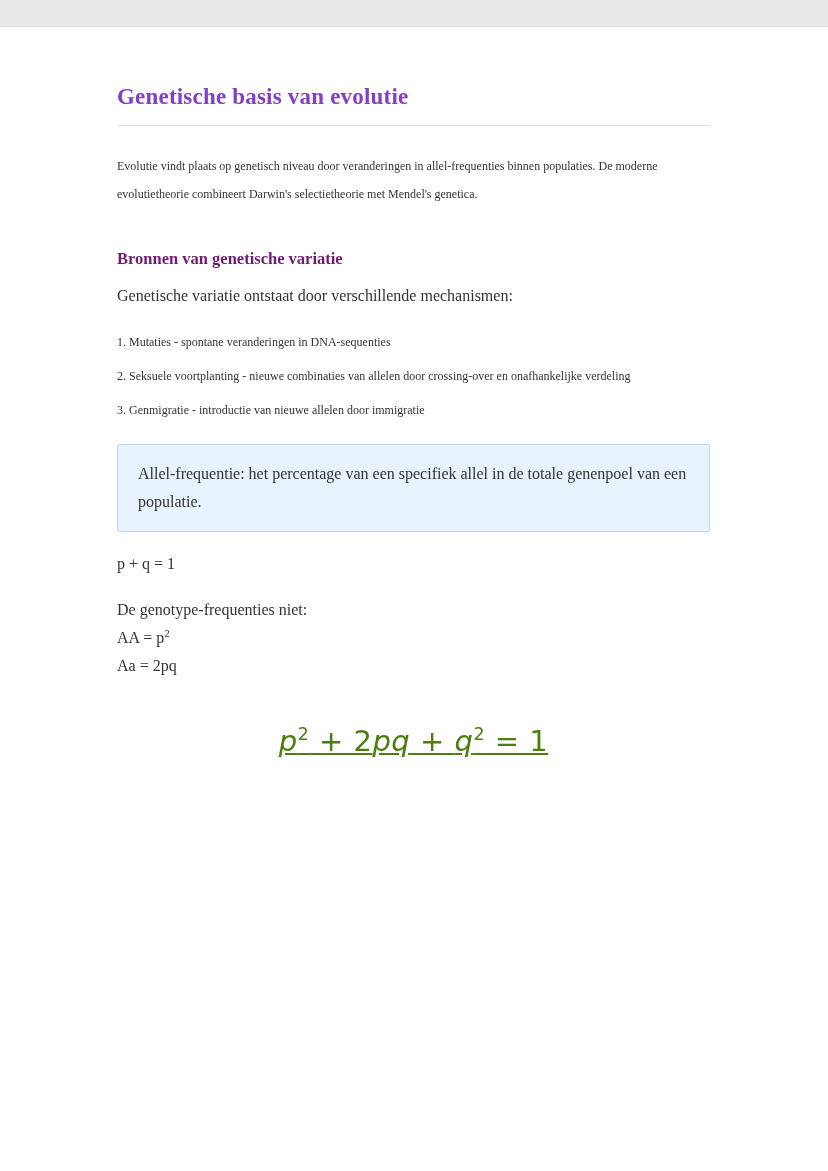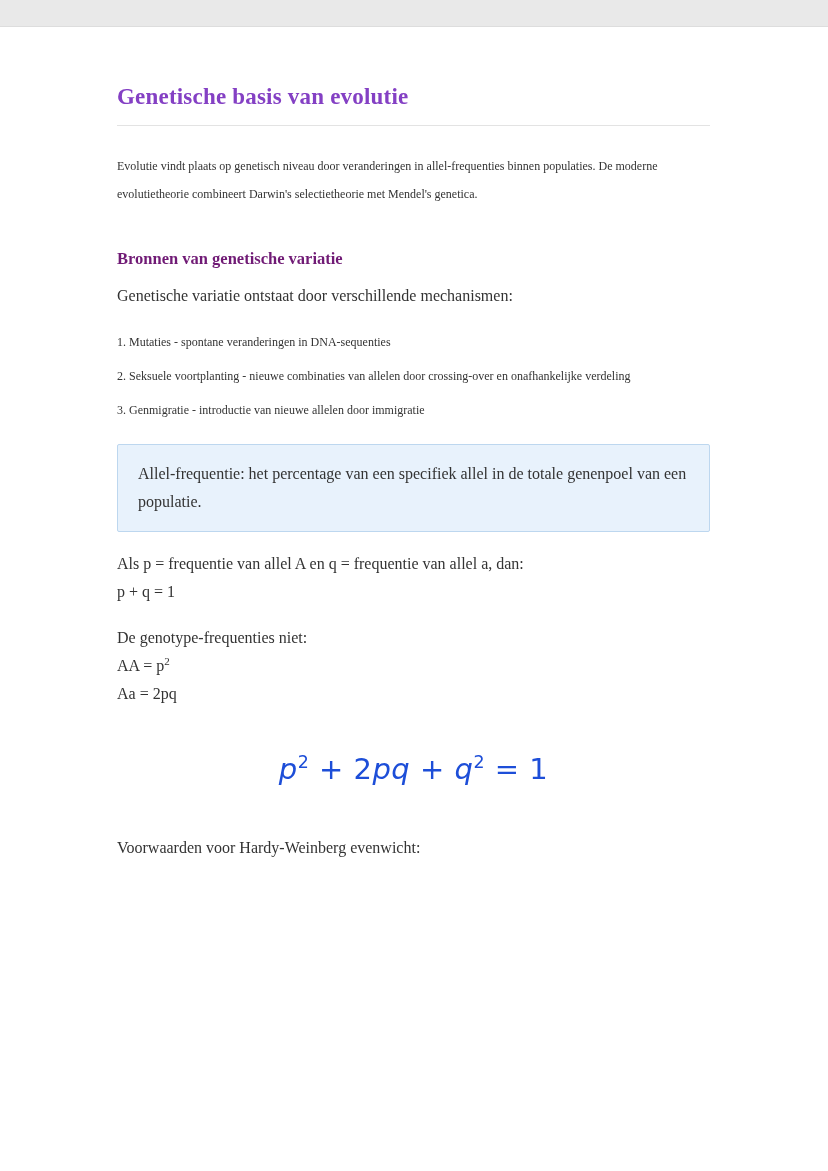--- a/index.html
+++ b/index.html
@@ -75,23 +75,24 @@
   sup.small {
     font-size: 11px;
     line-height: 0;
     vertical-align: super;
   }
   .formula {
     margin-top: 38px;
     text-align: center;
     font-family: "DejaVu Sans", sans-serif;
     font-size: 29px;
-    color: #1d4ed8;
+    color: #4d7c0f;
     letter-spacing: 0.5px;
     line-height: 46px;
+    text-decoration: underline;
   }
   .formula .mi { font-style: italic; }
   .formula .mn { font-style: normal; }
   .formula sup {
     font-size: 0.6em;
     line-height: 0;
     vertical-align: super;
     font-style: normal;
   }
   .conditions { margin-top: 42px; }
@@ -118,29 +119,27 @@
     <div class="item">3. Genmigratie - introductie van nieuwe allelen door immigratie</div>
   </div>
 
   <div class="callout">
     <span>Allel-frequentie: het percentage van een specifiek allel in de totale genenpoel van een populatie.</span>
   </div>
 
 
 
   <div class="text-block">
-    <div class="line">Als p = frequentie van allel A en q = frequentie van allel a, dan:</div>
     <div class="line">p + q = 1</div>
   </div>
 
   <div class="text-block">
     <div class="line">De genotype-frequenties niet:</div>
     <div class="line"><span>AA = p</span><sup class="small">2</sup></div>
     <div class="line">Aa = 2pq</div>
   </div>
 
   <div class="formula"><span class="mi">p</span><sup>2</sup><span class="mn"> + 2</span><span class="mi">pq</span><span class="mn"> + </span><span class="mi">q</span><sup>2</sup><span class="mn"> = 1</span></div>
 
   <div class="text-block conditions">
-    <div class="line">Voorwaarden voor Hardy-Weinberg evenwicht:</div>
   </div>
 
 </div>
 
 </body></html>

